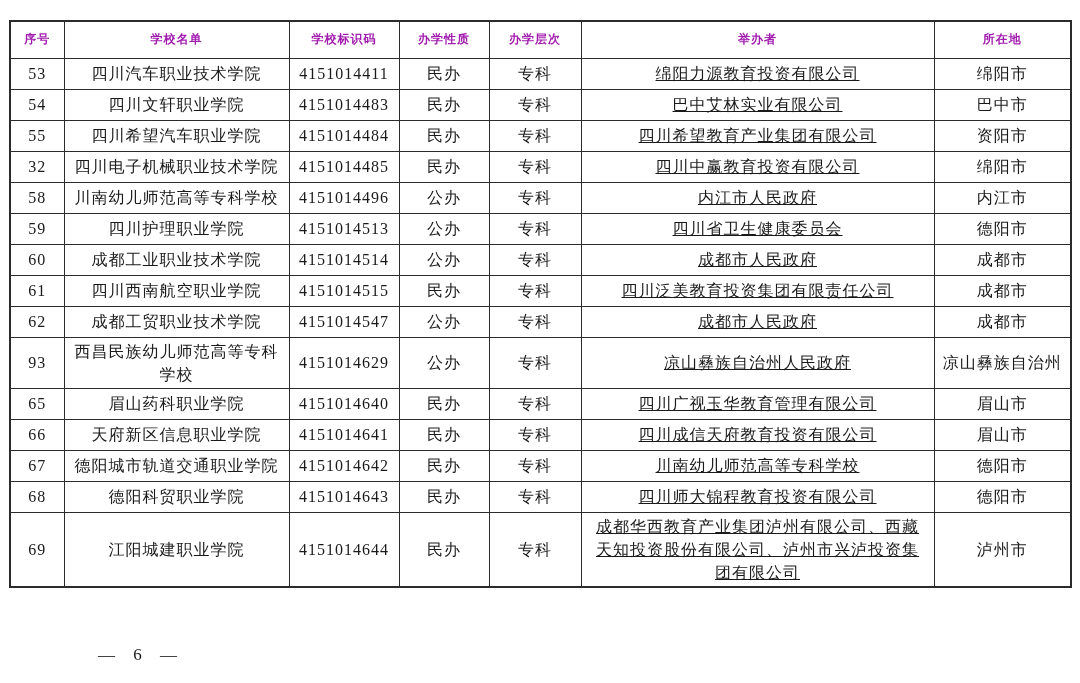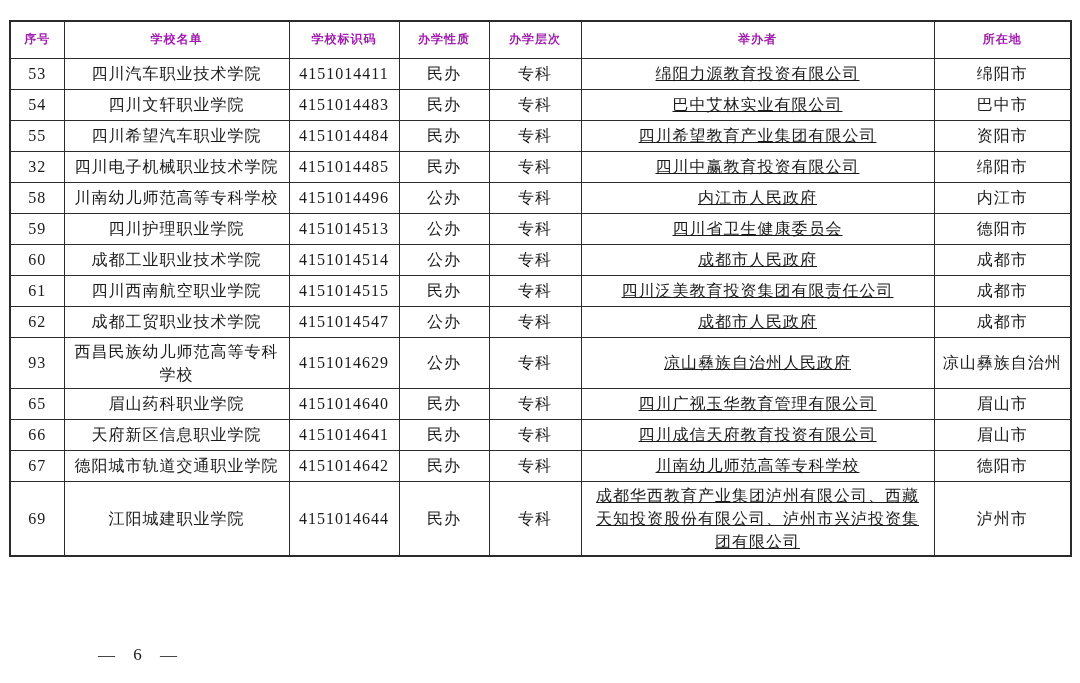--- a/index.html
+++ b/index.html
@@ -195,20 +195,29 @@
         <tr>
           <td class="col-index">67</td>
           <td class="col-school-name">德阳城市轨道交通职业学院</td>
           <td class="col-school-code">4151014642</td>
           <td class="col-nature">民办</td>
           <td class="col-level">专科</td>
           <td class="col-organizer">川南幼儿师范高等专科学校</td>
           <td class="col-location">德阳市</td>
         </tr>
         <tr>
+          <td class="col-index">68</td>
+          <td class="col-school-name">德阳科贸职业学院</td>
+          <td class="col-school-code">4151014643</td>
+          <td class="col-nature">民办</td>
+          <td class="col-level">专科</td>
+          <td class="col-organizer">四川师大锦程教育投资有限公司</td>
+          <td class="col-location">德阳市</td>
+        </tr>
+        <tr>
           <td class="col-index">69</td>
           <td class="col-school-name">江阳城建职业学院</td>
           <td class="col-school-code">4151014644</td>
           <td class="col-nature">民办</td>
           <td class="col-level">专科</td>
           <td class="col-organizer">成都华西教育产业集团泸州有限公司、西藏天知投资股份有限公司、泸州市兴泸投资集团有限公司</td>
           <td class="col-location">泸州市</td>
         </tr>
       </tbody>
   </table>

